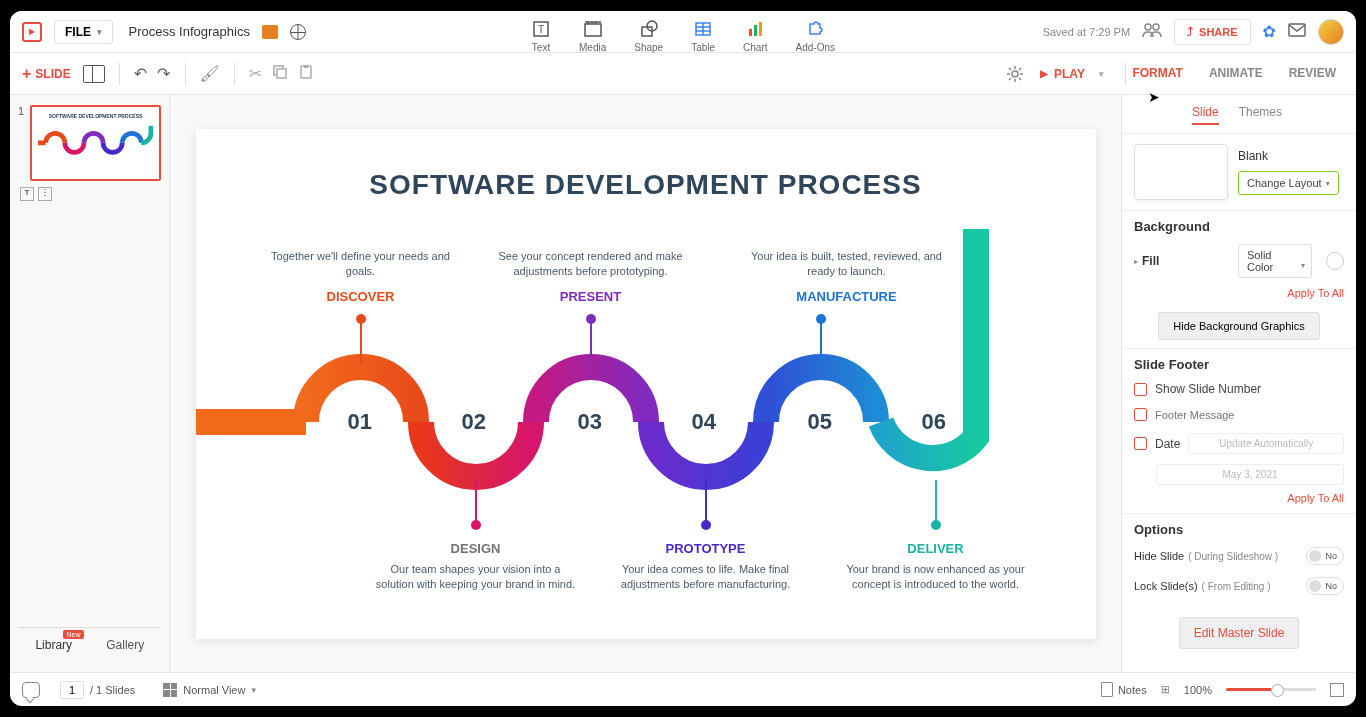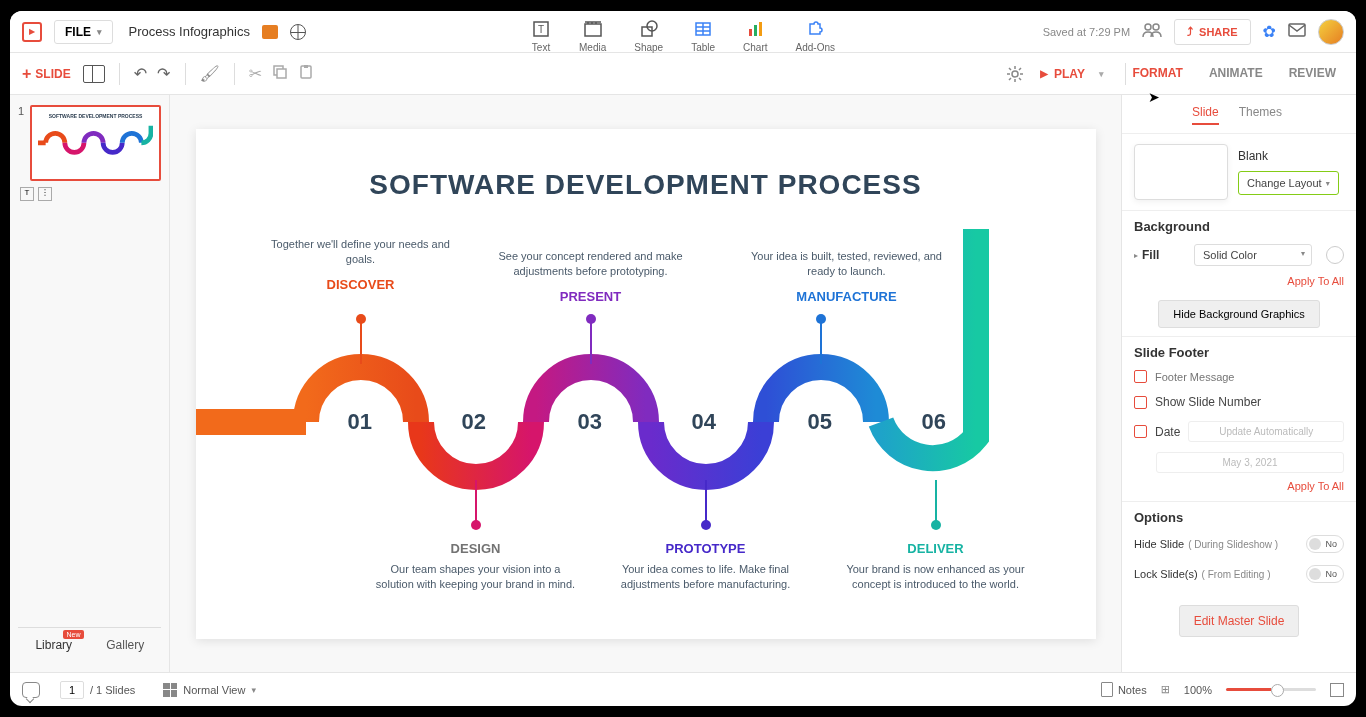--- a/index.html
+++ b/index.html
@@ -85,21 +85,21 @@
 .layout-preview { display: flex; gap: 10px; align-items: center; }
 .layout-box { width: 94px; height: 56px; border: 1px solid #ddd; border-radius: 4px; background: #fff; box-shadow: 0 2px 6px rgba(0,0,0,.06); }
 .layout-info { display: flex; flex-direction: column; gap: 8px; }
 .layout-nm { font-size: 12px; color: #333; }
 .change-layout-btn { border: 1px solid #84cc16; border-radius: 3px; padding: 5px 8px; font-size: 11px; cursor: pointer; display: inline-flex; align-items: center; gap: 4px; }
 .change-layout-btn::after { content: "▾"; font-size: 8px; color: #888; }
 .rs-heading { font-size: 13px; font-weight: 600; color: #333; padding: 8px 12px 4px; border-top: 1px solid #eee; }
 .rs-row { display: flex; align-items: center; padding: 6px 12px; gap: 8px; }
 .rs-row-label { font-size: 12px; color: #333; flex: 1; display: flex; align-items: center; gap: 4px; }
 .rs-row-label::before { content: "▸"; font-size: 8px; color: #888; }
-.fill-select { border: 1px solid #ddd; border-radius: 3px; padding: 4px 18px 4px 8px; font-size: 11px; position: relative; cursor: pointer; width: 118px; }
+.fill-select { border: 1px solid #ddd; border-radius: 3px; padding: 4px 18px 4px 8px; font-size: 11px; position: relative; cursor: pointer; width: 74px; }
 .fill-select::after { content: "▾"; position: absolute; right: 6px; font-size: 8px; color: #888; }
 .color-swatch { width: 18px; height: 18px; border-radius: 50%; background: #fff; border: 1px solid #ccc; margin-left: 6px; cursor: pointer; }
 .link-txt { text-align: right; padding: 2px 12px 8px; }
 .link-txt span { color: #e74c3c; font-size: 11px; cursor: pointer; }
 .hide-bg-btn { border: 1px solid #ddd; border-radius: 3px; padding: 7px 14px; font-size: 11px; cursor: pointer; margin: 4px auto 8px; display: block; }
 .chk-row { display: flex; align-items: center; padding: 6px 12px; gap: 8px; font-size: 12px; }
 .chk { width: 13px; height: 13px; border: 1.5px solid #e74c3c; border-radius: 2px; cursor: pointer; }
 .chk-row.disabled { color: #bbb; }
 .footer-input { border: none; background: transparent; font-size: 11px; color: #bbb; flex: 1; }
 .date-select { border: 1px solid #eee; border-radius: 3px; padding: 4px 6px; font-size: 10px; color: #bbb; flex: 1; text-align: center; position: relative; }
@@ -338,21 +338,21 @@
           <line x1="395" y1="135" x2="395" y2="90" stroke="#802bbf" stroke-width="2"></line>
             <circle cx="395" cy="90" r="5" fill="#802bbf"></circle>
           <line x1="510" y1="251" x2="510" y2="296" stroke="#4629c9" stroke-width="2"></line>
             <circle cx="510" cy="296" r="5" fill="#4629c9"></circle>
           <line x1="625" y1="135" x2="625" y2="90" stroke="#1e73d6" stroke-width="2"></line>
             <circle cx="625" cy="90" r="5" fill="#1e73d6"></circle>
           <line x1="740" y1="251" x2="740" y2="296" stroke="#17b3a3" stroke-width="2"></line>
             <circle cx="740" cy="296" r="5" fill="#17b3a3"></circle>
         </svg>
 
-        <div class="step-top" style="left:65px;top:108px;">
+        <div class="step-top" style="left:65px;top:120px;">
           <div class="step-desc">Together we'll define your needs and goals.</div>
           <div class="step-name" style="color:#e84b1a;">DISCOVER</div>
         </div>
         <div class="step-top" style="left:295px;top:120px;">
           <div class="step-desc">See your concept rendered and make adjustments before prototyping.</div>
           <div class="step-name" style="color:#802bbf;">PRESENT</div>
         </div>
         <div class="step-top" style="left:551px;top:120px;">
           <div class="step-desc">Your idea is built, tested, reviewed, and ready to launch.</div>
           <div class="step-name" style="color:#1e73d6;">MANUFACTURE</div>
@@ -401,27 +401,27 @@
         <div class="rs-row-label">
             <span style="font-weight:600;">Fill</span>
           </div>
         <div class="fill-select">Solid Color</div>
         <div class="color-swatch"></div>
       </div>
       <div class="link-txt"><span>Apply To All</span></div>
       <button class="hide-bg-btn">Hide Background Graphics</button>
 
       <div class="rs-heading">Slide Footer</div>
+      <div class="chk-row">
+        <div class="chk"></div>
+        <span>Show Slide Number</span>
+      </div>
       <div class="chk-row disabled">
         <div class="chk"></div>
         <input class="footer-input" placeholder="Footer Message" style="">
-      </div>
-      <div class="chk-row">
-        <div class="chk"></div>
-        <span>Show Slide Number</span>
       </div>
       <div class="chk-row">
         <div class="chk"></div>
         <span>Date</span>
         <div class="date-select">Update Automatically</div>
       </div>
       <div class="chk-row disabled date-sub">
         <div class="date-select" style="width:130px;">May 3, 2021</div>
       </div>
       <div class="link-txt"><span>Apply To All</span></div>

